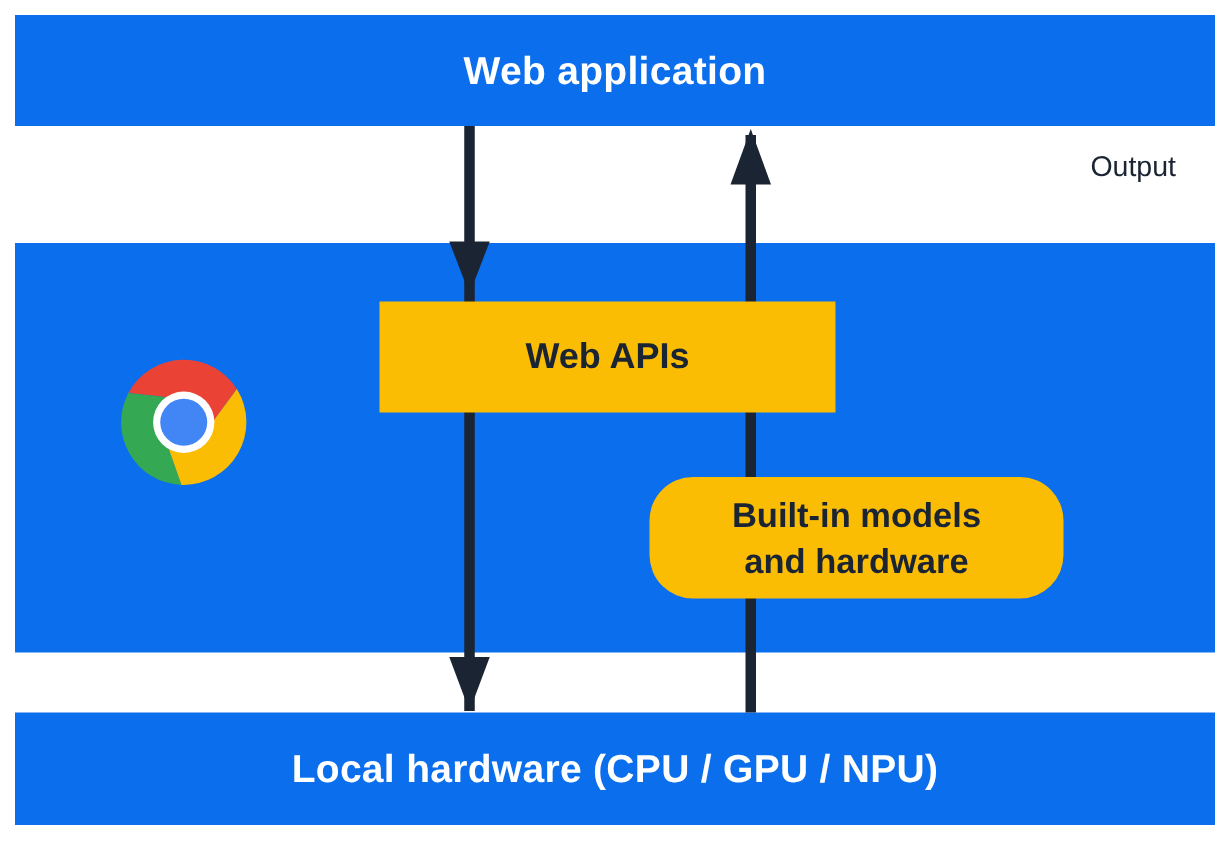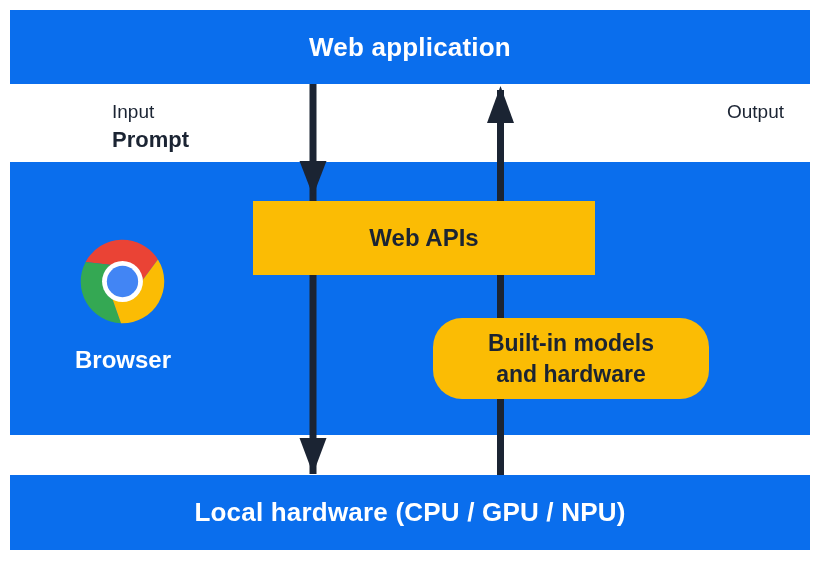--- a/index.html
+++ b/index.html
@@ -43,21 +43,21 @@
     position:absolute;left:0;top:0;width:820px;height:566px;
     z-index:2;pointer-events:none;
   }
   .arrow-fill{fill:var(--ink-navy);}
 
   .yellow-box{
     position:absolute;z-index:3;background:var(--box-yellow);
     display:flex;flex-direction:column;align-items:center;justify-content:center;
     color:var(--ink-navy);font-weight:700;text-align:center;
   }
-  .web-apis-box{left:253px;top:201px;width:342px;height:74px;font-size:24px;}
+  .web-apis-box{left:253px;top:201px;width:304px;height:74px;font-size:24px;}
   .builtin-box{left:433px;top:318px;width:276px;height:81px;font-size:23px;line-height:31px;border-radius:29px;}
 
   .chrome-icon-wrap{
     position:absolute;left:79px;top:238px;width:87px;height:87px;z-index:3;
   }
   .chrome-icon-wrap svg{display:block;width:87px;height:87px;}
   .c-red{fill:var(--chrome-red);}
   .c-yellow{fill:var(--chrome-yellow);}
   .c-green{fill:var(--chrome-green);}
   .c-blue{fill:var(--chrome-blue);}
@@ -70,24 +70,20 @@
 </style>
 </head>
 <body>
 
 <div class="canvas">
 
   <div class="layer top-layer">
     <span class="layer-title">Web application</span>
   </div>
 
-  <div class="io-group io-input">
-    <div class="io-title">Input</div>
-    <div class="io-value">Prompt</div>
-  </div>
 
   <div class="io-group io-output">
     <div class="io-title">Output</div>
   </div>
 
   <div class="layer mid-layer"></div>
 
   <svg class="arrow-svg" viewBox="0 0 820 566" aria-hidden="true">
     <g>
       <rect class="arrow-fill" x="309.5" y="84" width="7" height="390"></rect>
@@ -112,19 +108,18 @@
   <div class="chrome-icon-wrap">
     <svg viewBox="0 0 100 100" aria-hidden="true">
       <path class="c-red" d="M7.6,27.5 A48,48 0 0 1 90.7,24.6 L69.8,52.8 L42.5,31.5 Z"></path>
       <path class="c-green" d="M7.6,27.5 A48,48 0 0 0 48.3,98 L36.6,64.9 L42.5,31.5 Z"></path>
       <path class="c-yellow" d="M48.3,98 A48,48 0 0 0 90.7,24.6 L69.8,52.8 L36.6,64.9 Z"></path>
       <circle class="c-white" cx="50" cy="50" r="23.5"></circle>
       <circle class="c-blue" cx="50" cy="50" r="18"></circle>
     </svg>
   </div>
 
-  <div class="browser-label">Browser</div>
 
   <div class="layer bottom-layer">
     <span class="layer-title">Local hardware (CPU / GPU / NPU)</span>
   </div>
 
 </div>
 
 </body></html>

